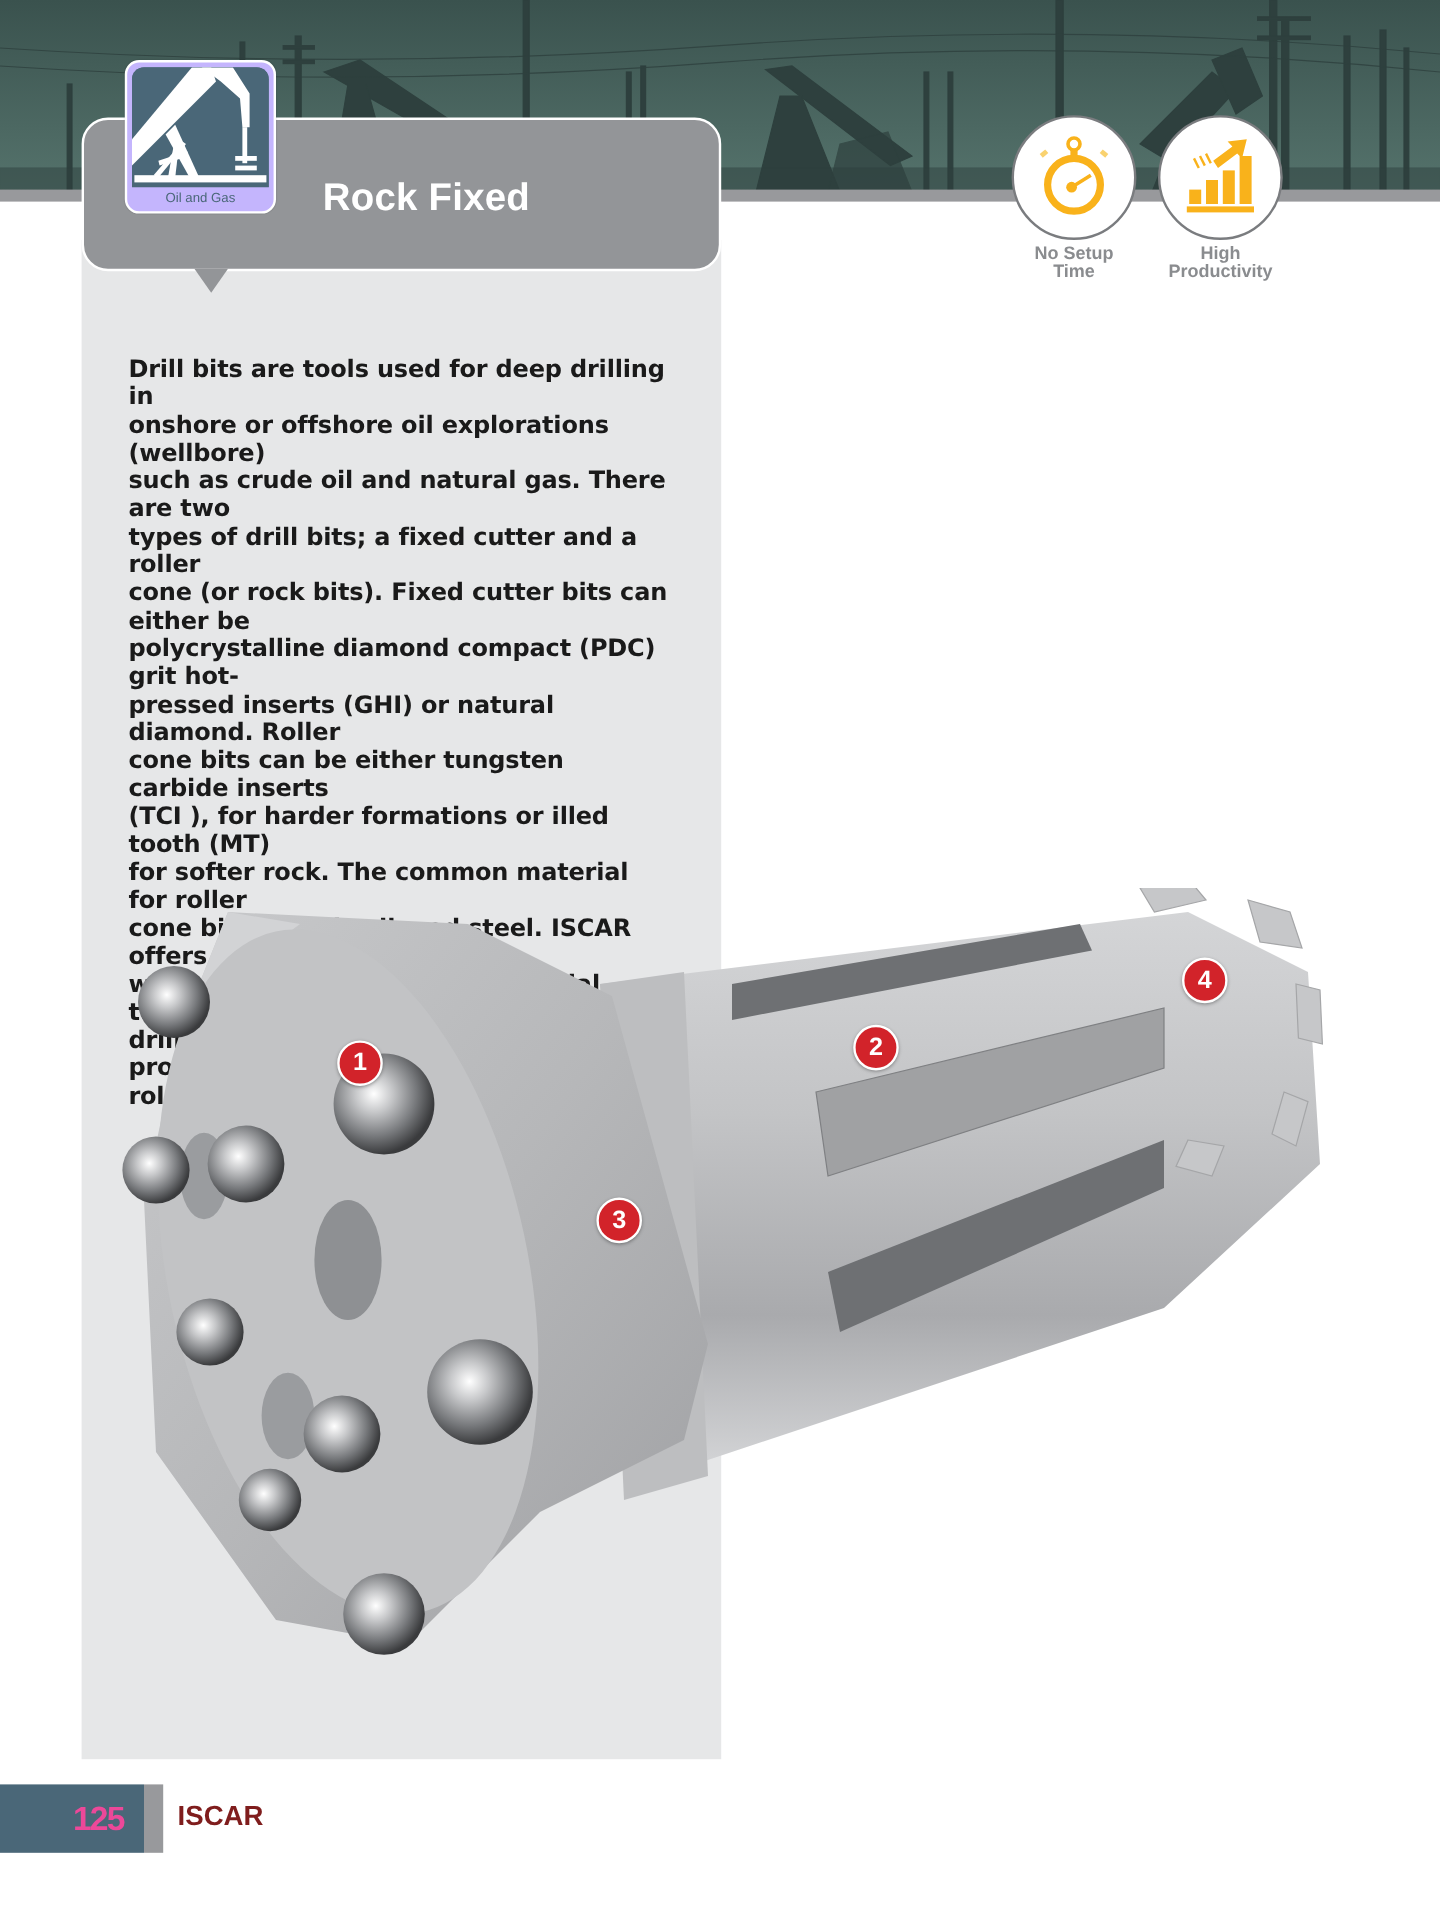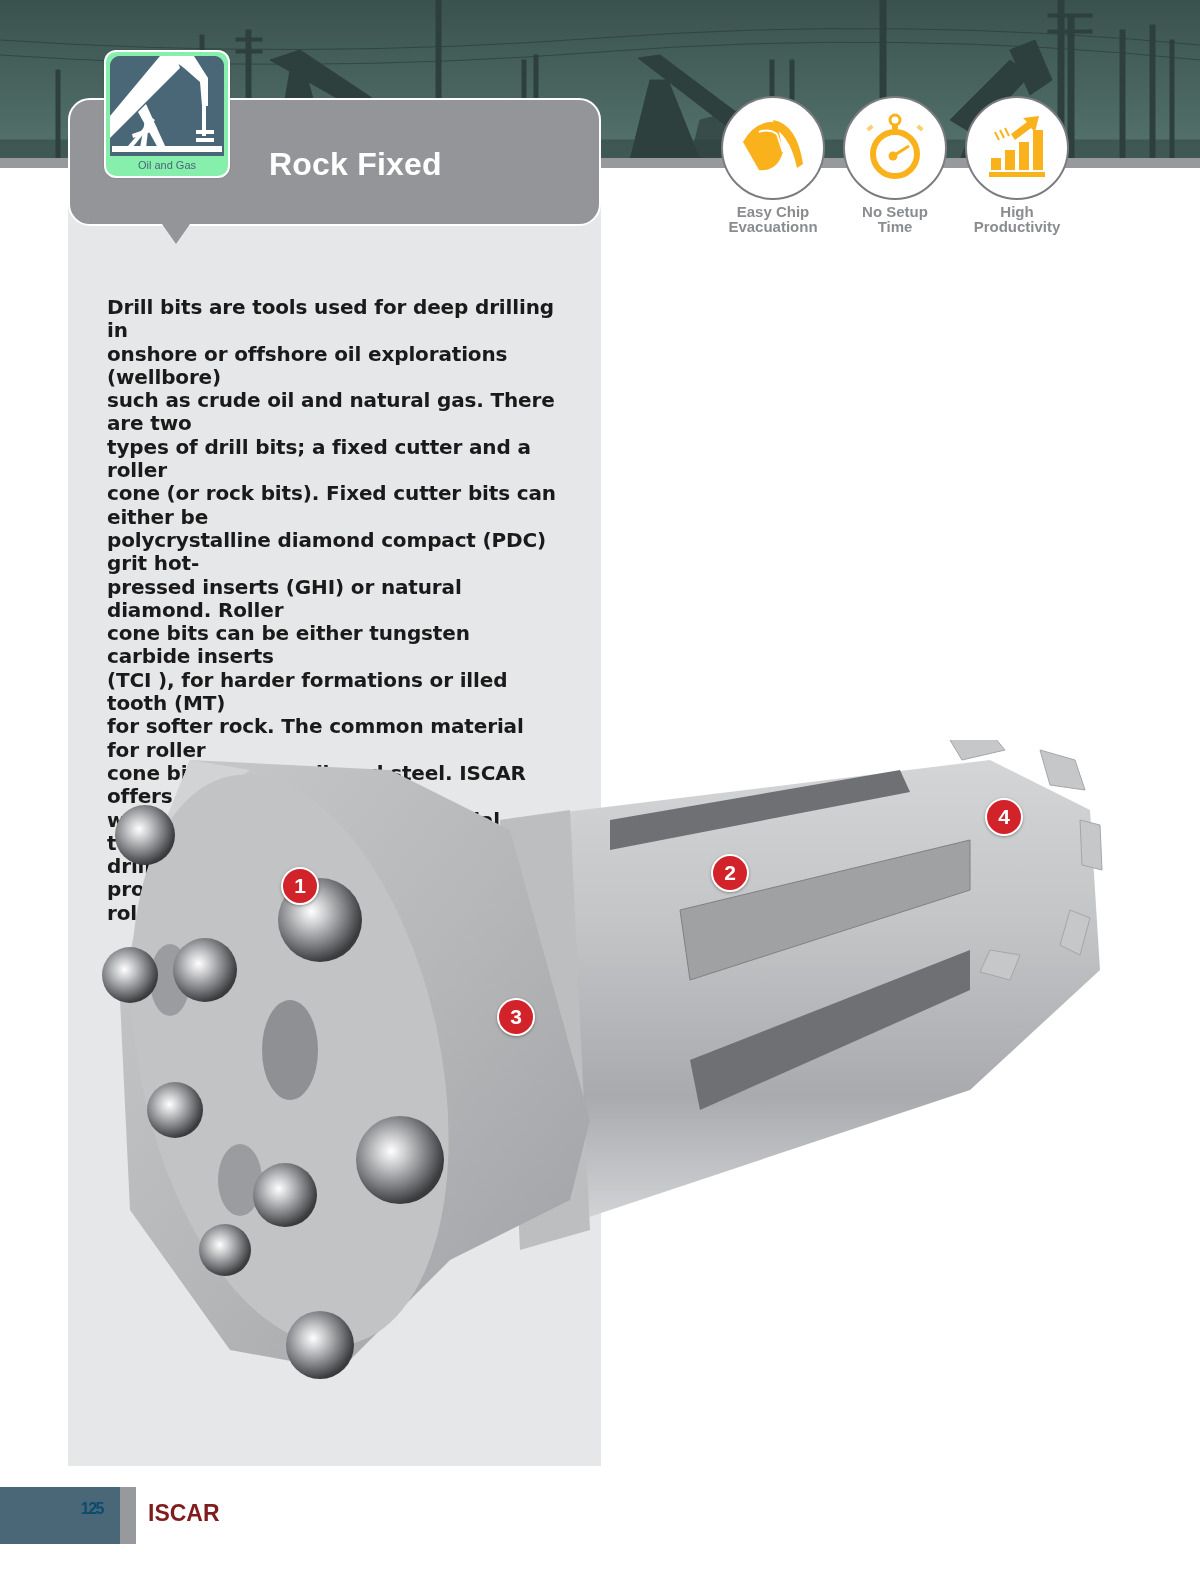--- a/index.html
+++ b/index.html
@@ -33,21 +33,21 @@
       border-top: 20px solid #939598;
     }
     .title-text {
       position: absolute; left: 269px; top: 146px; font-size: 32px; font-weight: bold; color: #ffffff;
       font-family: "Liberation Sans", sans-serif; letter-spacing: 0.2px;
     }
 
     
     .badge {
       position: absolute; left: 104px; top: 50px; width: 126px; height: 128px;
-      background: #86efac; border-radius: 12px; border: 2px solid #ffffff;
+      background: #c4b5fd; border-radius: 12px; border: 2px solid #ffffff;
       box-shadow: 0 0 0 1px rgba(0,0,0,0.05);
     }
     .badge-art {
       position: absolute; left: 4px; top: 4px; width: 114px; height: 100px; background: #4a6778;
       border-radius: 10px 10px 0 0; overflow: hidden;
     }
     .badge-label {
       position: absolute; left: 0; top: 107px; width: 122px; text-align: center;
       font-size: 11px; color: #4a6778; font-family: "Liberation Sans", sans-serif;
     }
@@ -84,21 +84,21 @@
 
     
     .footer-num-box {
       position: absolute; left: 0; top: 1487px; width: 120px; height: 57px; background: #4a6778;
     }
     .footer-num-accent {
       position: absolute; left: 120px; top: 1487px; width: 16px; height: 57px; background: #98999c;
     }
     .footer-num {
       position: absolute; left: 0; top: 1500px; width: 103px; text-align: right;
-      font-family: "Liberation Sans", sans-serif; font-size: 16px; font-weight: bold; color: #0c4a6e;
+      font-family: "Liberation Sans", sans-serif; font-size: 28px; font-weight: bold; color: #ec4899;
       letter-spacing: -1.5px;
     }
     .footer-brand {
       position: absolute; left: 148px; top: 1500px;
       font-family: "Liberation Sans", sans-serif; font-size: 23px; font-weight: bold; color: #7f1d1d;
     }
   </style>
 </head>
 <body>
 
@@ -177,34 +177,20 @@
         <rect x="86" y="82" width="18" height="4"></rect>
 
         <rect x="2" y="90" width="110" height="6"></rect>
       </g>
     </svg>
   </div>
   <div class="badge-label">Oil and Gas</div>
 </div>
 
 <div class="features">
-  <div class="feature" style="left:0;">
-    <div class="feature-circle">
-      <svg width="80" height="80" viewBox="0 0 80 80">
-        <path d="M10,34 Q22,12 44,14 L50,44 Q44,64 26,62 Z" fill="#f9b21b"></path>
-        <path d="M26,24 Q36,20 44,26" stroke="#ffffff" stroke-width="2" fill="none"></path>
-        <path d="M40,12 Q64,16 70,56 L64,60 Q58,32 44,22 Z" fill="#f9b21b"></path>
-        <path d="M44,26 L50,44" stroke="#ffffff" stroke-width="2"></path>
-      </svg>
-    </div>
-    <div class="feature-label">
-      <div>Easy Chip</div>
-      <div>Evacuationn</div>
-    </div>
-  </div>
   <div class="feature" style="left:122px;">
     <div class="feature-circle">
       <svg width="80" height="80" viewBox="0 0 80 80">
         <circle cx="40" cy="12" r="5" fill="none" stroke="#f9b21b" stroke-width="3"></circle>
         <rect x="37" y="16" width="6" height="6" fill="#f9b21b"></rect>
         <circle cx="40" cy="46" r="22" fill="none" stroke="#f9b21b" stroke-width="6"></circle>
         <circle cx="38" cy="48" r="4.5" fill="#f9b21b"></circle>
         <path d="M38,48 L54,38" stroke="#f9b21b" stroke-width="3"></path>
         <rect x="12" y="18" width="6" height="4" transform="rotate(-40 15 20)" fill="#f9d26f"></rect>
         <rect x="62" y="18" width="6" height="4" transform="rotate(40 65 20)" fill="#f9d26f"></rect>

